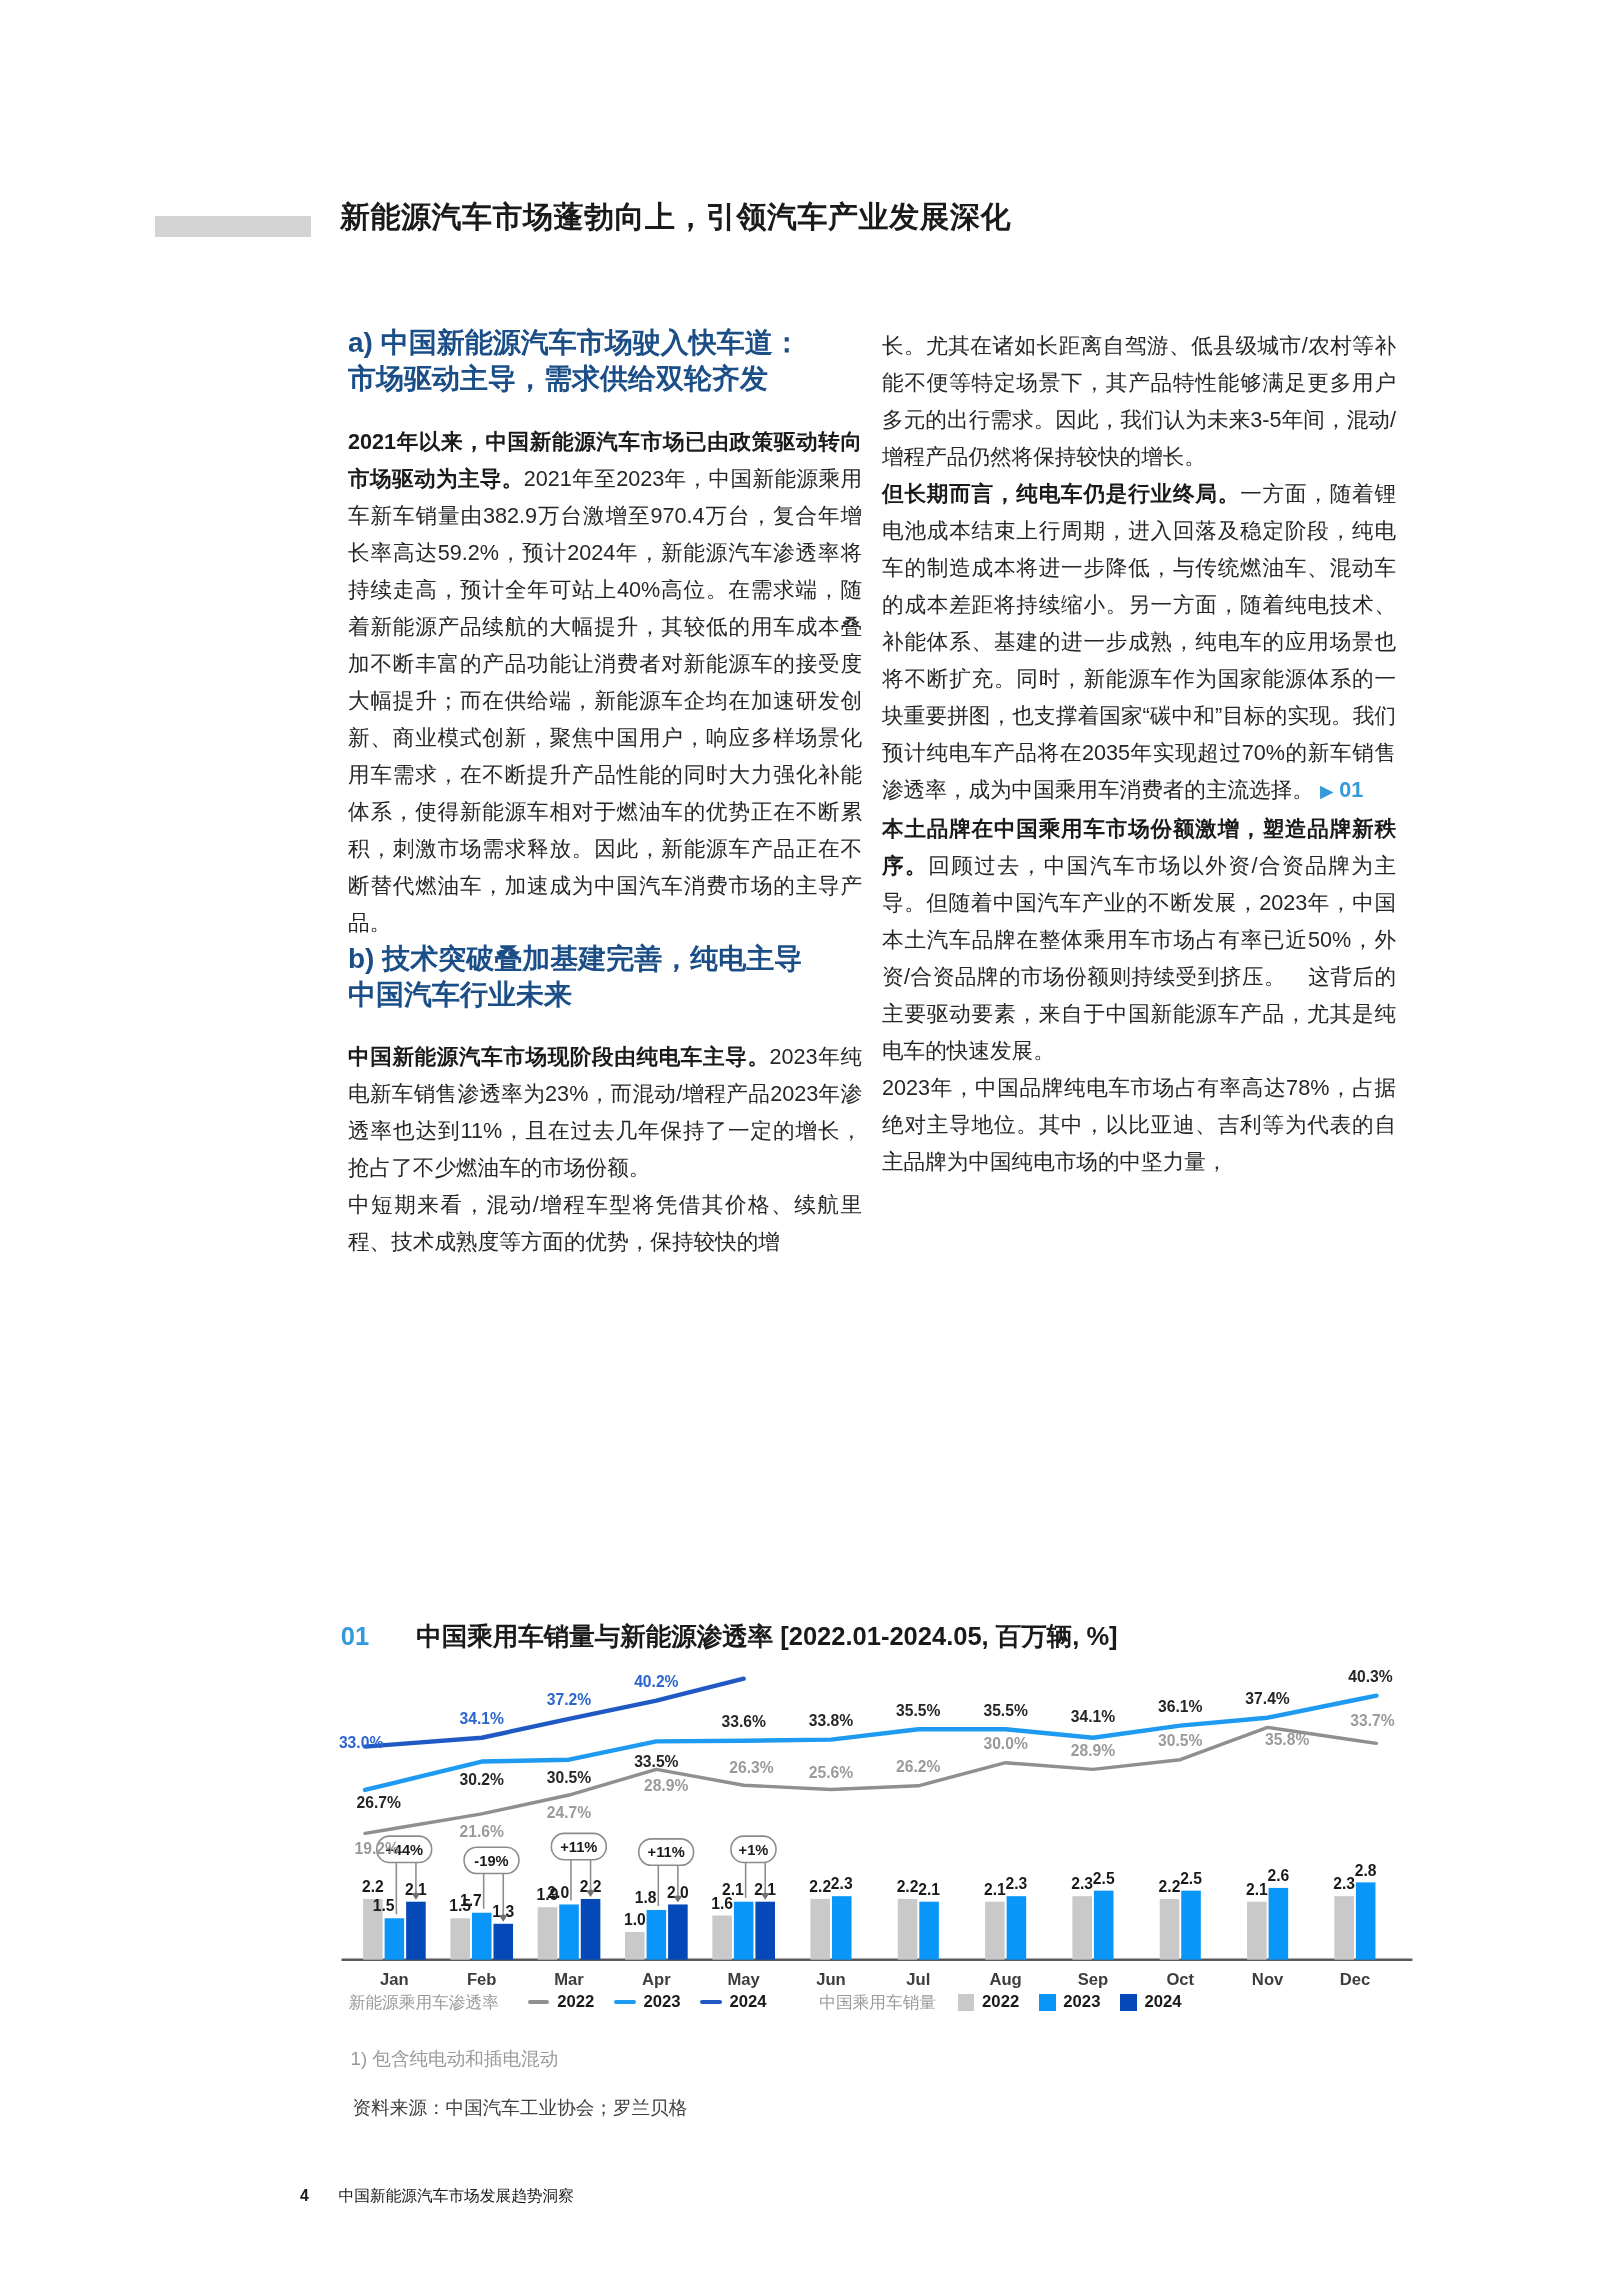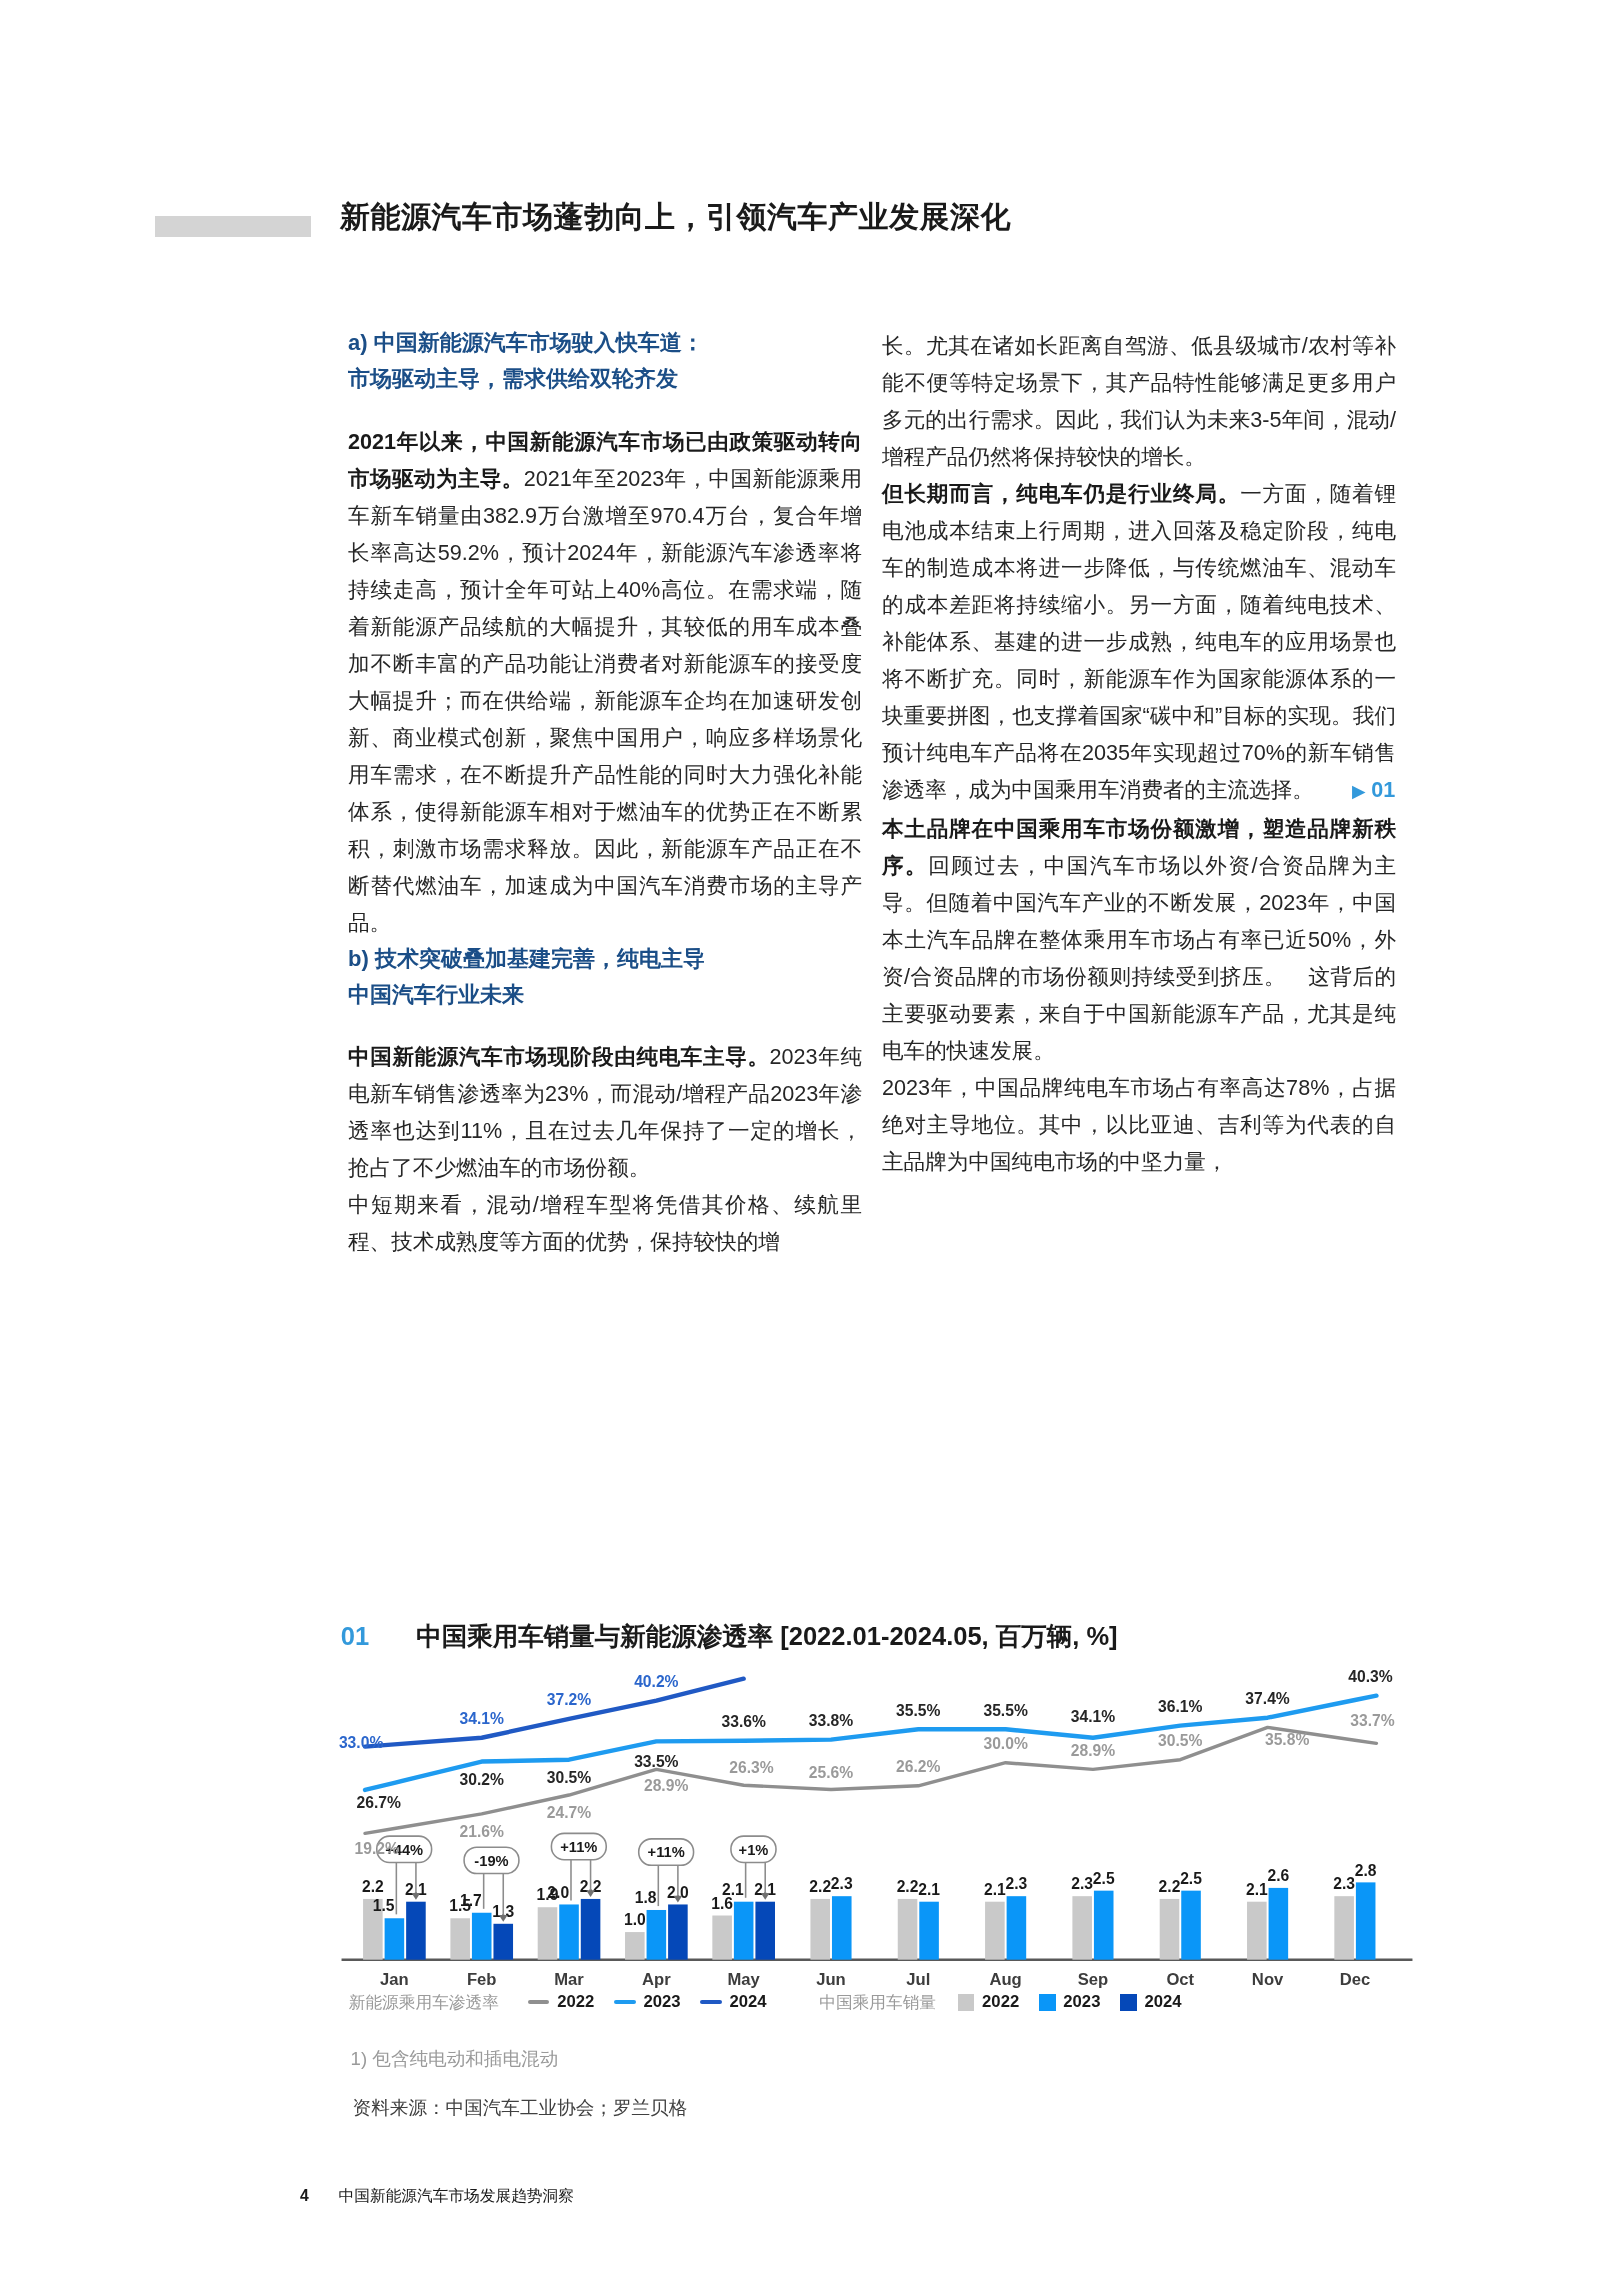--- a/index.html
+++ b/index.html
@@ -4,27 +4,27 @@
 <style>
   html,body{margin:0;padding:0;background:#e8e8e8;}
   .page{position:relative;width:1621px;height:2293px;background:#ffffff;overflow:hidden;
         font-family:"Liberation Sans","DejaVu Sans",sans-serif;}
   .header-block{position:absolute;left:155px;top:216px;width:156px;height:20.6px;background:#D4D4D4;}
   .page-title{position:absolute;left:340px;top:197px;margin:0;font-size:30px;font-weight:bold;
               color:#1A1A1A;letter-spacing:0.5px;}
   .col{position:absolute;width:514px;font-size:21.6px;line-height:37px;color:#262626;text-align:justify;}
   .col-left{left:348px;top:325px;}
   .col-right{left:882px;top:327px;}
-  .col h2{font-size:22px;line-height:36px;color:#1B4E87;margin:0 0 25.5px 0;white-space:pre-line;text-align:left;}
+  .col h2{font-size:28px;line-height:36px;color:#1B4E87;margin:0 0 25.5px 0;white-space:pre-line;text-align:left;}
   .col p{margin:0;}
   .col p b{color:#1A1A1A;}
   .gap{margin-top:25.5px;}
   .mt{margin-top:31px;}
   .mt-c{margin-top:35px;}
-  .ref{color:#3399DB;font-weight:bold;white-space:nowrap;margin-left:32px;}
+  .ref{color:#3399DB;font-weight:bold;white-space:nowrap;}
   .ref .arrow{font-size:17.6px;margin-right:5.9px;}
   .chart{position:absolute;left:333px;top:1619px;width:1108px;}
   .chart-head{display:flex;align-items:baseline;margin-left:7.8px;font-size:25.5px;font-weight:bold;color:#1A1A1A;}
   .chart-id{color:#3399DB;margin-right:47px;}
   #chart-svg{display:block;margin-top:11.8px;}
   .legend{display:flex;align-items:center;margin-top:0px;margin-left:15.7px;font-size:16.7px;color:#1A1A1A;}
   .legend .lab{color:#9A9A9A;margin-right:29px;}
   .legend .lab2{color:#9A9A9A;margin-left:33px;margin-right:21.6px;}
   .legend .dash{display:inline-block;width:21.6px;height:3.9px;border-radius:2px;margin-right:7.8px;vertical-align:3.9px;}
   .legend .sq{display:inline-block;width:16.7px;height:16.7px;margin-right:7.8px;vertical-align:-2px;}

